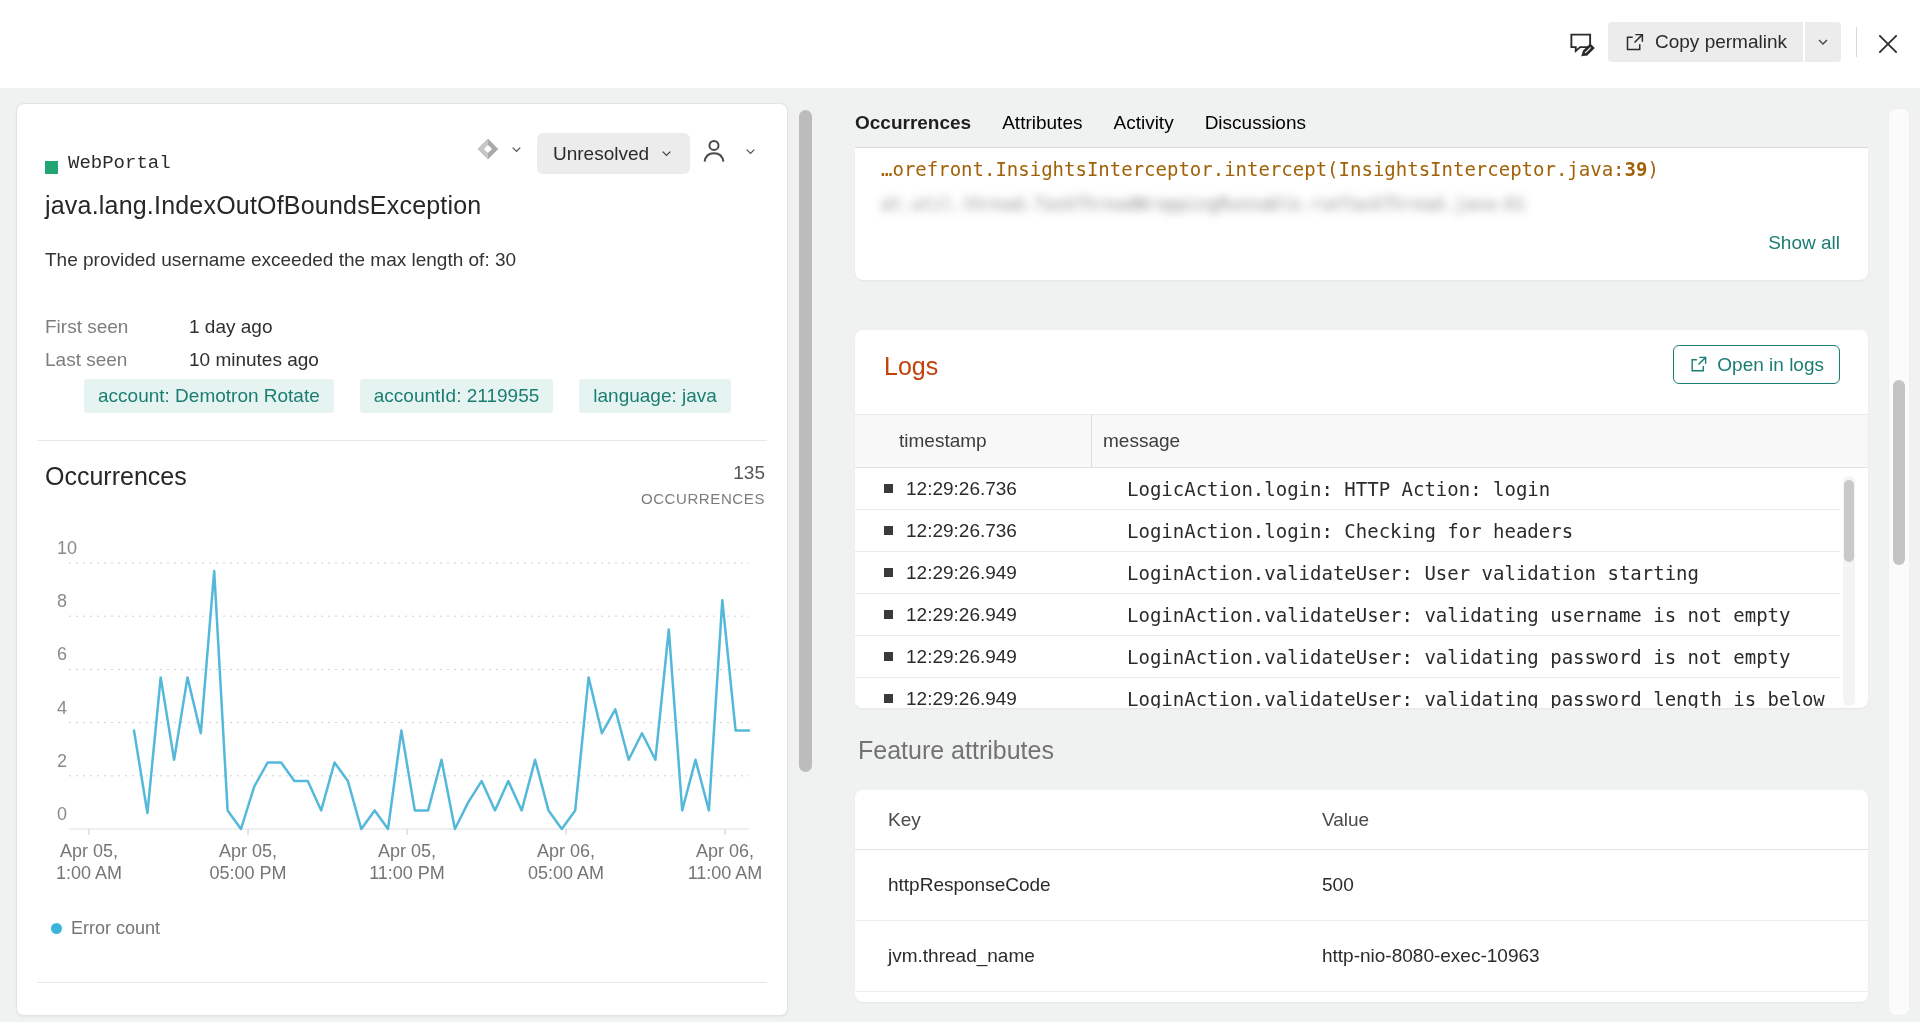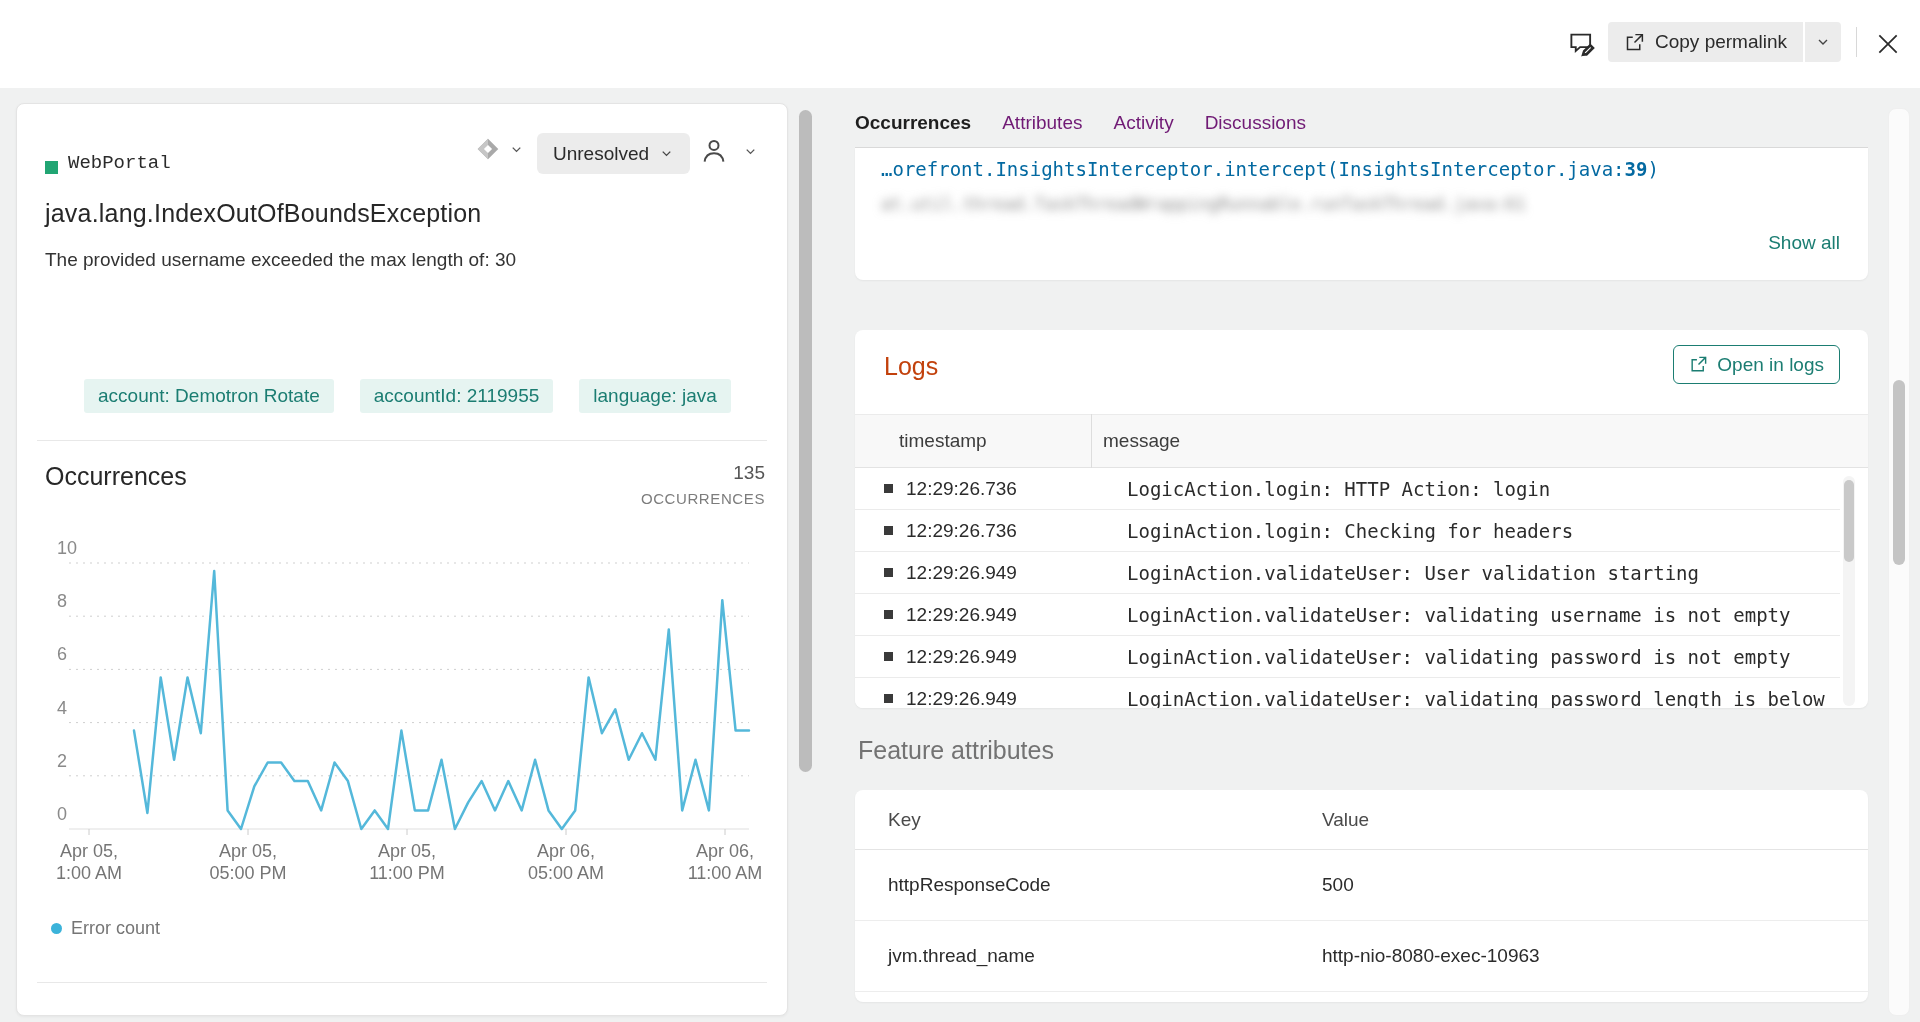--- a/index.html
+++ b/index.html
@@ -24,21 +24,21 @@
   .left-card { position:absolute; left:16px; top:103px; width:772px; height:913px; background:#fff;
                border:1px solid #e4e4e4; border-radius:8px; box-shadow:0 1px 3px rgba(0,0,0,.05); }
   .service-row { position:absolute; left:28px; top:48px; display:flex; align-items:flex-end; gap:10px;font-family:Liberation Mono, monospace; }
   .service-dot { width:13px; height:13px; background:#21a573; }
   .service-name { font-size:19px; color:#2b2b2b; }
   .prio-wrap { position:absolute; left:458px; top:32px; display:flex; align-items:center; gap:8px; cursor:pointer; }
   .status-pill { position:absolute; left:520px; top:29px; height:41px; background:#ececec; border-radius:6px;
                  display:flex; align-items:center; gap:10px; padding:0 16px; font-size:19px; color:#2b2b2b; cursor:pointer; }
   .assignee-wrap { position:absolute; left:682px; top:31px; display:flex; align-items:center; gap:14px; cursor:pointer; }
 
-  .issue-title { position:absolute; left:28px; top:95px; font-size:25px; color:#272727; letter-spacing:.2px; }
+  .issue-title { position:absolute; left:28px; top:87px; font-size:25px; color:#272727; letter-spacing:.2px; }
   .issue-desc { position:absolute; left:28px; top:145px; font-size:19px; color:#333; }
 
   .seen-grid { position:absolute; left:28px; top:206px; font-size:19px; line-height:33px; }
   .seen-grid .row { display:flex; }
   .seen-label { width:144px; color:#7e7e7e; }
   .seen-value { color:#2f2f2f; }
 
   .tags-row { position:absolute; left:27px; top:275px; display:flex; gap:26px;padding-left:40px; }
   .tag-pill { background:#e6f4f1; color:#1b7d72; font-size:19px; padding:6px 14px; border-radius:3px; cursor:pointer; }
 
@@ -57,26 +57,26 @@
   .legend { position:absolute; left:34px; top:814px; display:flex; align-items:center; gap:9px; }
   .legend-dot { width:11px; height:11px; border-radius:50%; background:#3bb3da; }
   .legend-label { font-size:18px; color:#757575; }
 
   
   .mid-scroll-thumb { position:absolute; left:799px; top:110px; width:13px; height:662px; background:#bcbcbc; border-radius:7px; }
 
   
   .tabs { position:absolute; left:855px; top:112px; width:1013px; height:36px; display:flex; gap:31px;
           border-bottom:1px solid #d9d9d9; }
-  .tab { font-size:19px; color:#701a75; cursor:pointer; padding-bottom:10px; }
+  .tab { font-size:19px; color:#000000; cursor:pointer; padding-bottom:10px; }
   .tab.active { font-weight:bold; color:#1f1f1f; }
 
   .rcard { position:absolute; background:#fff; border-radius:8px; box-shadow:0 1px 2px rgba(0,0,0,.05); overflow:hidden; }
   .stack-card { left:855px; top:148px; width:1013px; height:132px; border-radius:0 0 8px 8px; }
-  .stack-line { position:absolute; left:26px; top:10px; font-family:"DejaVu Sans Mono", monospace; font-size:19px; color:#0369a1; white-space:nowrap; }
+  .stack-line { position:absolute; left:26px; top:10px; font-family:"DejaVu Sans Mono", monospace; font-size:19px; color:#a16207; white-space:nowrap; }
   .stack-line b { font-weight:bold; }
   .stack-blur { position:absolute; left:26px; top:46px; font-family:"DejaVu Sans Mono", monospace; font-size:17px;
                 color:#8d8d8d; filter:blur(5px); white-space:nowrap; }
   .show-all { position:absolute; right:28px; top:84px; font-size:19px; color:#1b7d72; cursor:pointer; }
 
   .logs-card { left:855px; top:330px; width:1013px; height:378px; }
   .logs-heading { position:absolute; left:29px; top:22px; font-size:25px; color:#c2410c; }
   .open-logs-btn { position:absolute; right:28px; top:15px; height:39px; display:flex; align-items:center; gap:9px;
                    border:1.5px solid #1b7d72; border-radius:6px; padding:0 15px; color:#1b7d72; font-size:19px;
                    background:#fff; cursor:pointer; }
@@ -177,20 +177,30 @@
         <path d="M4.5 20.5c.6-4.6 3.4-6.8 7.5-6.8s6.9 2.2 7.5 6.8"></path>
       </svg>
       <svg width="15" height="15" viewBox="0 0 24 24" fill="none" stroke="#555" stroke-width="2.2">
           <path d="M6 9l6 6 6-6"></path>
         </svg>
     </div>
 
     <div class="issue-title">java.lang.IndexOutOfBoundsException</div>
     <div class="issue-desc">The provided username exceeded the max length of: 30</div>
 
+    <div class="seen-grid">
+      <div class="row">
+        <span class="seen-label">First seen</span>
+        <span class="seen-value">1 day ago</span>
+      </div>
+      <div class="row">
+        <span class="seen-label">Last seen</span>
+        <span class="seen-value">10 minutes ago</span>
+      </div>
+    </div>
 
     <div class="tags-row">
         <div class="tag-pill">account: Demotron Rotate</div>
         <div class="tag-pill">accountId: 2119955</div>
         <div class="tag-pill">language: java</div>
       </div>
 
     <div class="lc-divider div-1"></div>
 
     <div class="occ-heading">Occurrences</div>

